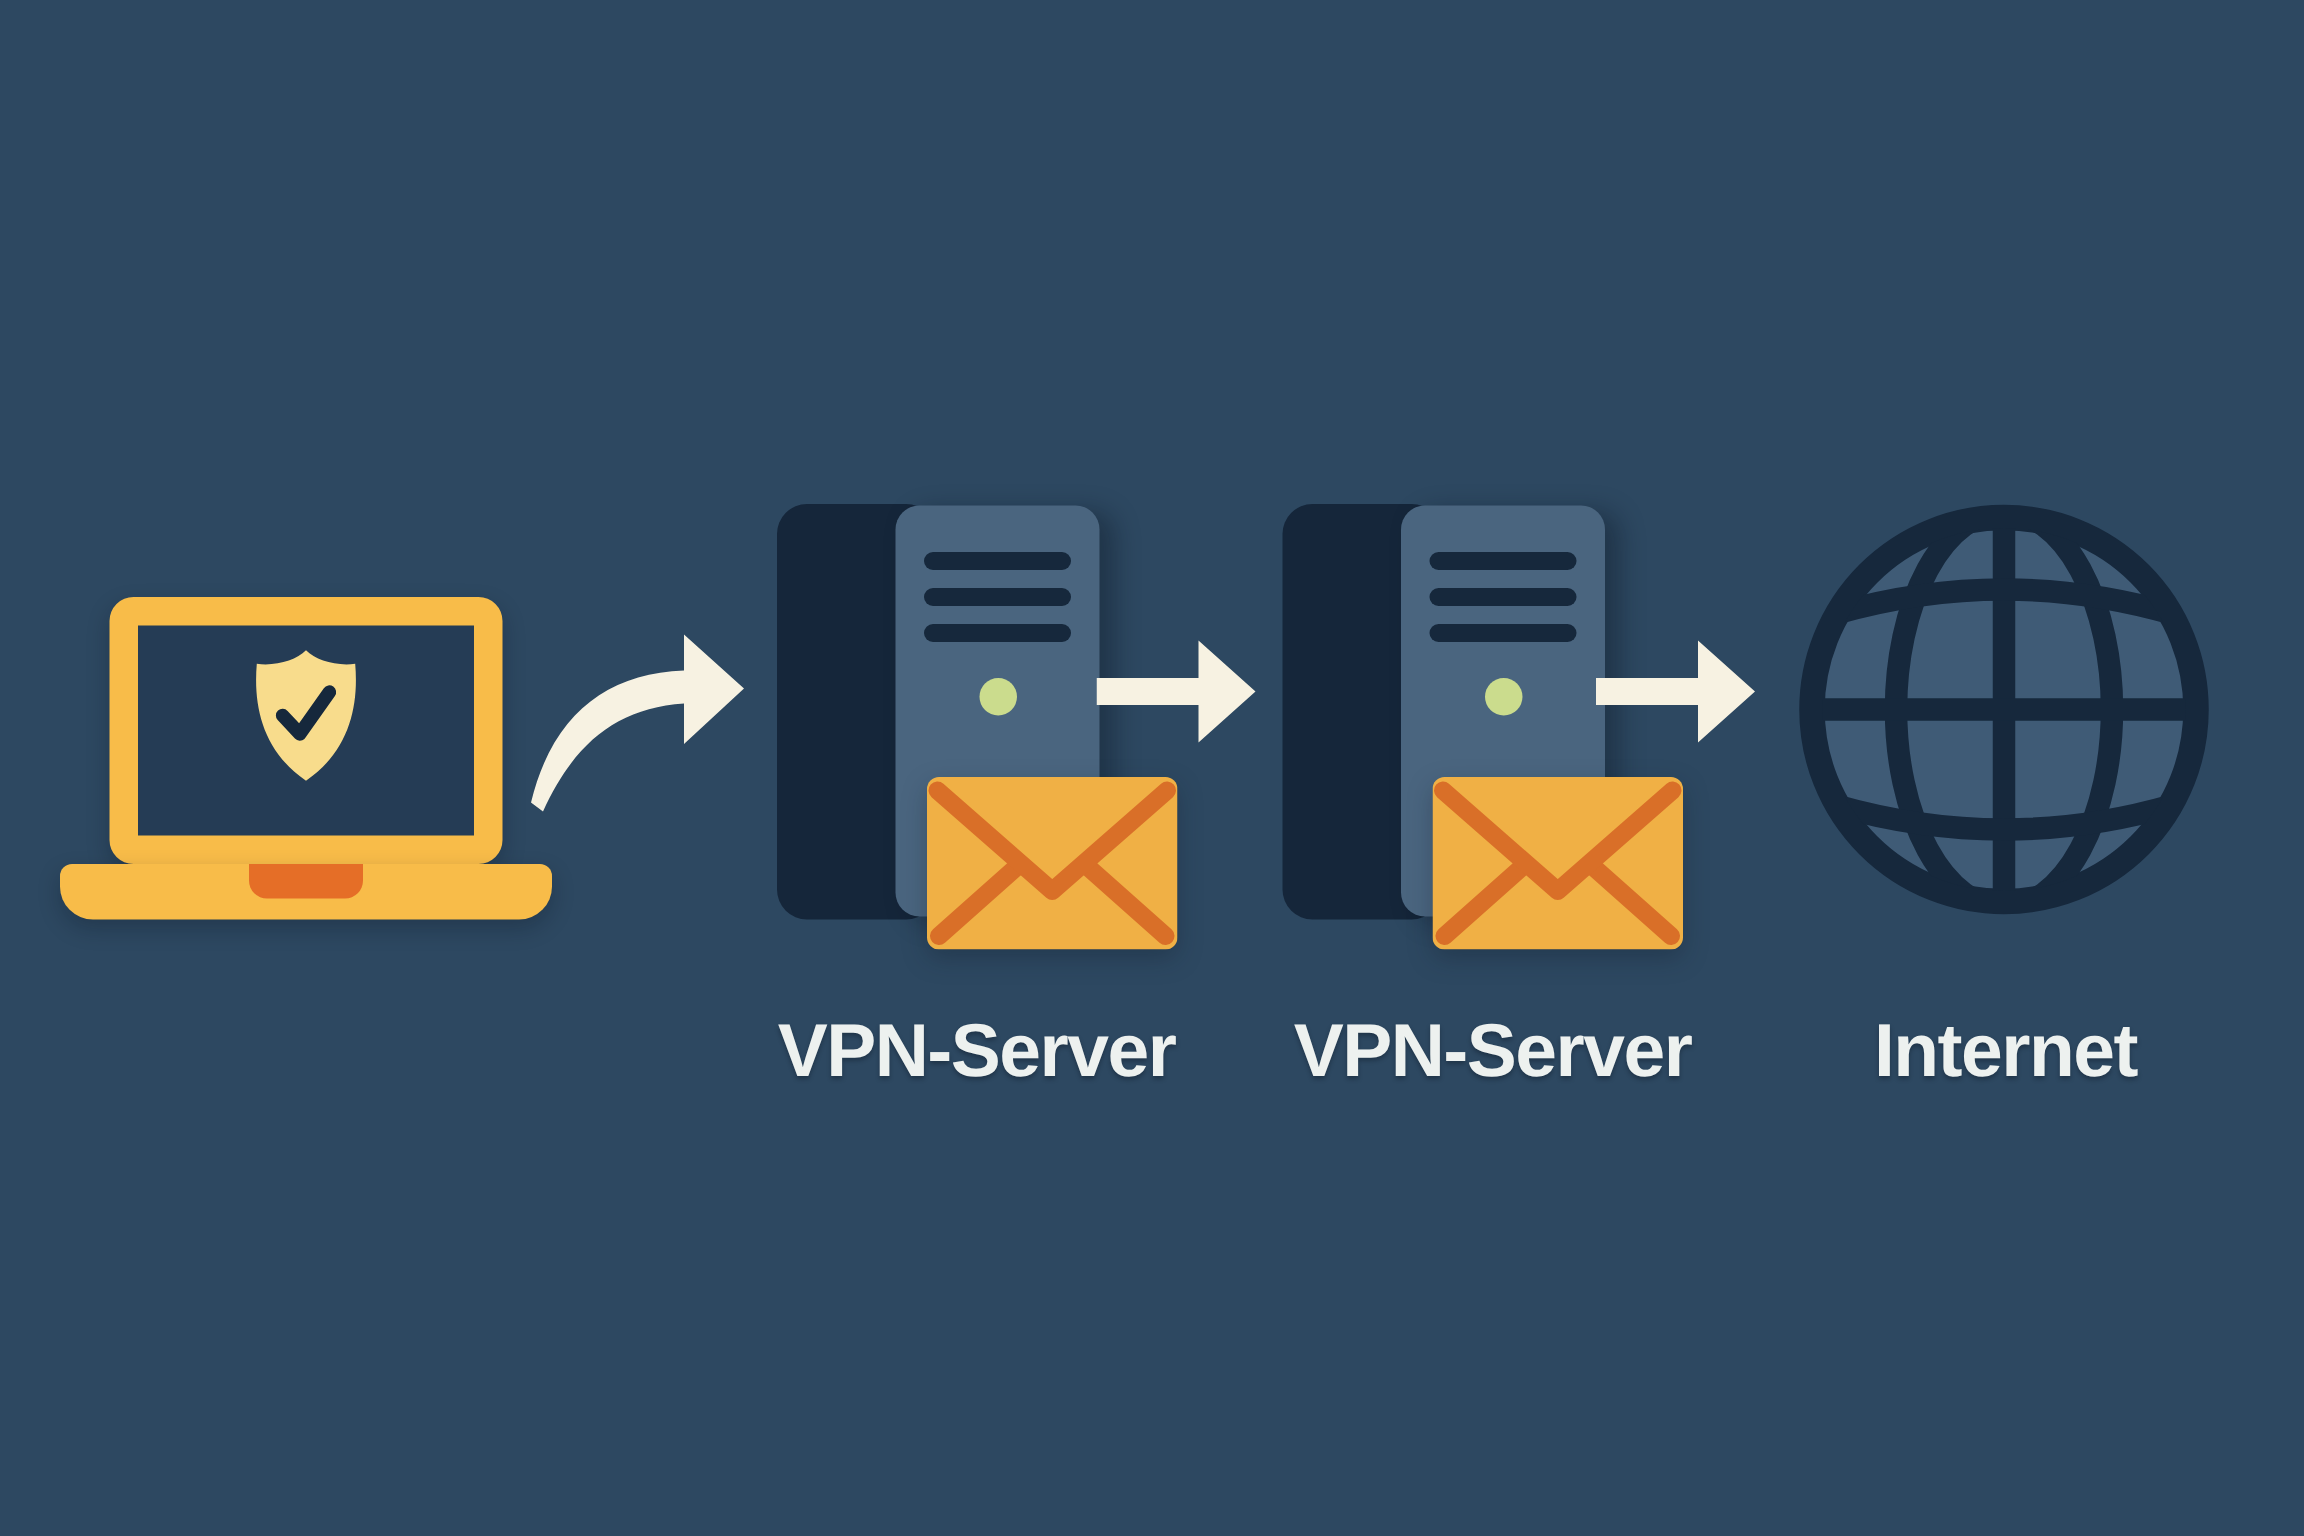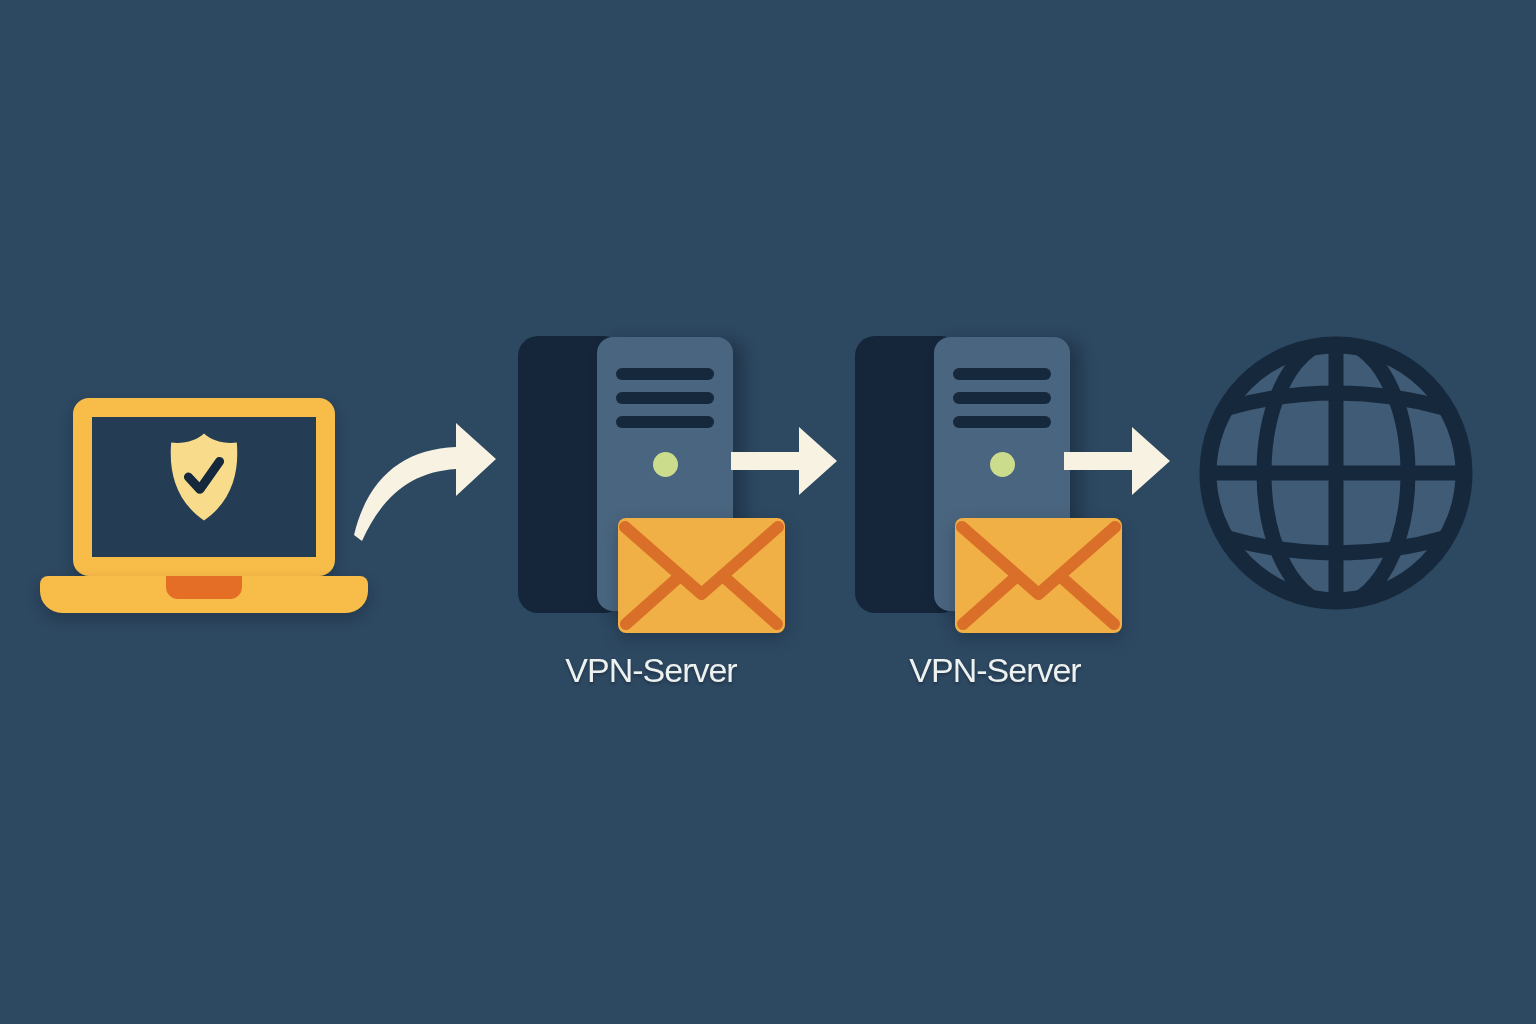--- a/index.html
+++ b/index.html
@@ -58,22 +58,22 @@
 
   
   .curved-arrow{ left:338px; top:413px; width:168px; height:138px; }
   .straight-arrow{ width:108px; height:70px; top:426px; }
 
   
   .globe{ left:1196px; top:333px; width:280px; height:280px; }
 
   
   .node-label{
-    top:638px; width:340px; height:64px; line-height:64px;
-    text-align:center; font-size:34px; font-weight:normal;
+    top:668px; width:340px; height:64px; line-height:64px;
+    text-align:center; font-size:50px; font-weight:bold;
     letter-spacing:-1px; color:var(--label-text);
     text-shadow:0 2px 3px rgba(10,18,30,0.35);
   }
 
   .fill-arrow{fill:var(--arrow);}
   .fill-shield{fill:var(--shield);}
   .stroke-navy{stroke:var(--navy);}
   .fill-env{fill:var(--envelope);}
   .stroke-env{stroke:var(--envelope-accent);}
   .globe-outer{fill:var(--globe-fill); stroke:var(--navy);}
@@ -155,14 +155,15 @@
       <ellipse cx="140" cy="140" rx="72" ry="132"></ellipse>
       <line x1="140" y1="8" x2="140" y2="272"></line>
       <line x1="10" y1="140" x2="270" y2="140"></line>
       <path d="M28 76 Q140 44 252 76"></path>
       <path d="M28 204 Q140 236 252 204"></path>
     </g>
   </svg>
 
   <div class="abs node-label" style="left:481px">VPN-Server</div>
   <div class="abs node-label" style="left:825px">VPN-Server</div>
+  <div class="abs node-label" style="left:1167px">Internet</div>
 
 </div>
 
 </body></html>

